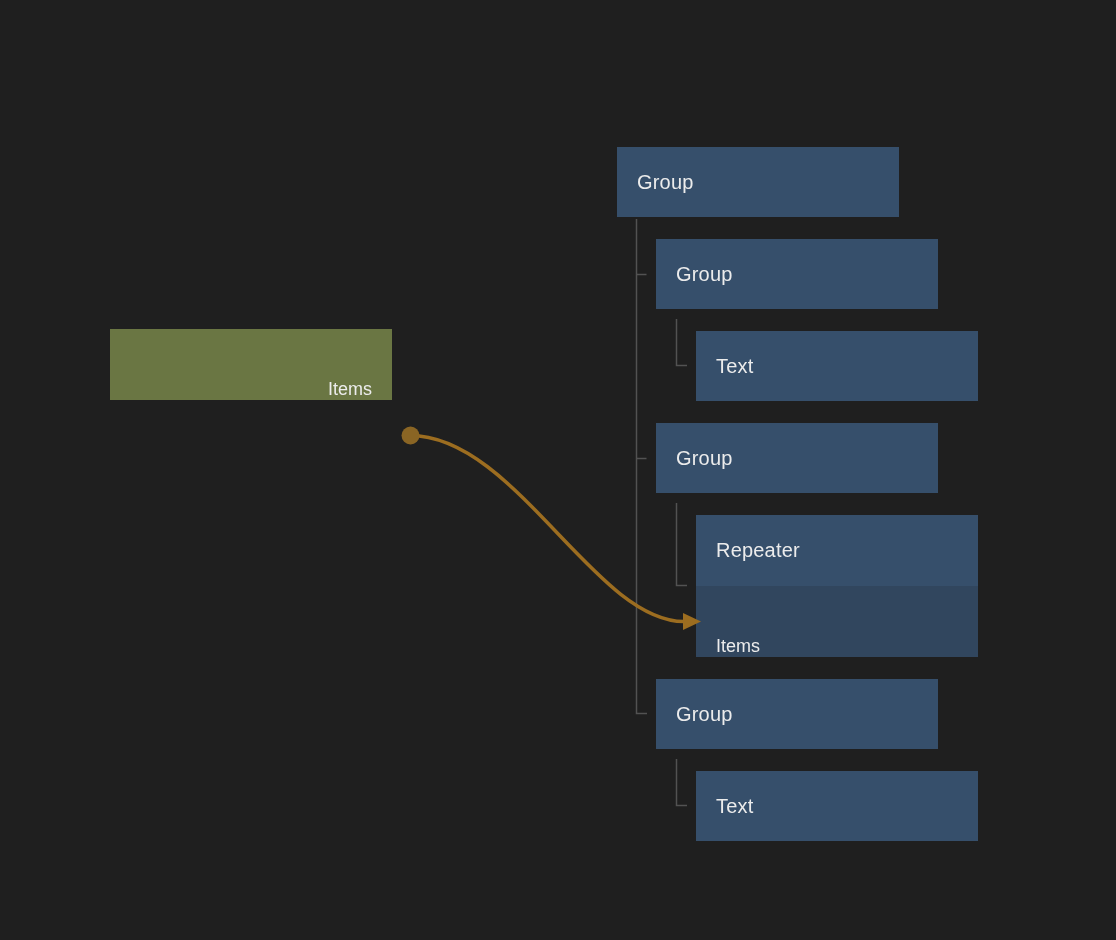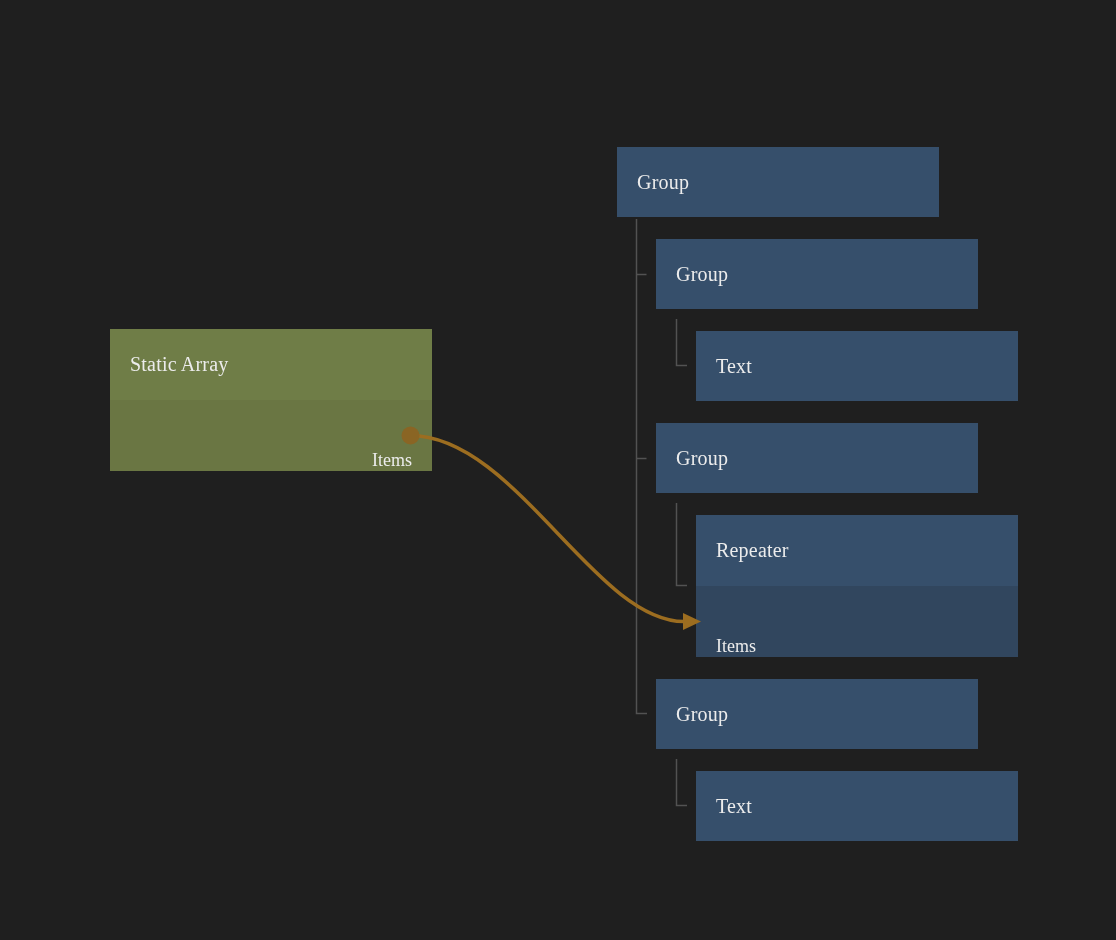--- a/index.html
+++ b/index.html
@@ -26,25 +26,24 @@
   .wire {
     stroke: var(--wire, #9c6d20);
     stroke-width: 3.5;
     fill: none;
   }
   .wire-arrow { fill: var(--wire, #9c6d20); }
   .port-dot { fill: var(--port-dot, #8a6524); }
 
   .node {
     position: absolute;
-    width: 322px;
+    width: 282px;
     z-index: 1;
     color: var(--text, #ececec);
     cursor: default;
-    font-family: Liberation Serif, serif;
   }
   .node-title {
     height: 70px;
     display: flex;
     align-items: center;
     padding: 0 20px;
     font-size: 20px;
     letter-spacing: 0.2px;
   }
   .node-row {
@@ -69,23 +68,20 @@
   #n-repeater   { left: 696px; top: 515px; }
   #n-group-c    { left: 656px; top: 679px; }
   #n-text-c     { left: 696px; top: 771px; }
 </style>
 </head>
 <body>
 
 <div class="canvas">
 
   <div class="node green double" id="n-static">
-    <div class="node-title">
-      <span>Static Array</span>
-    </div>
     <div class="node-row row-right">
       <span>Items</span>
     </div>
   </div>
 
   <div class="node blue" id="n-group-root">
     <div class="node-title">
       <span>Group</span>
     </div>
   </div>

